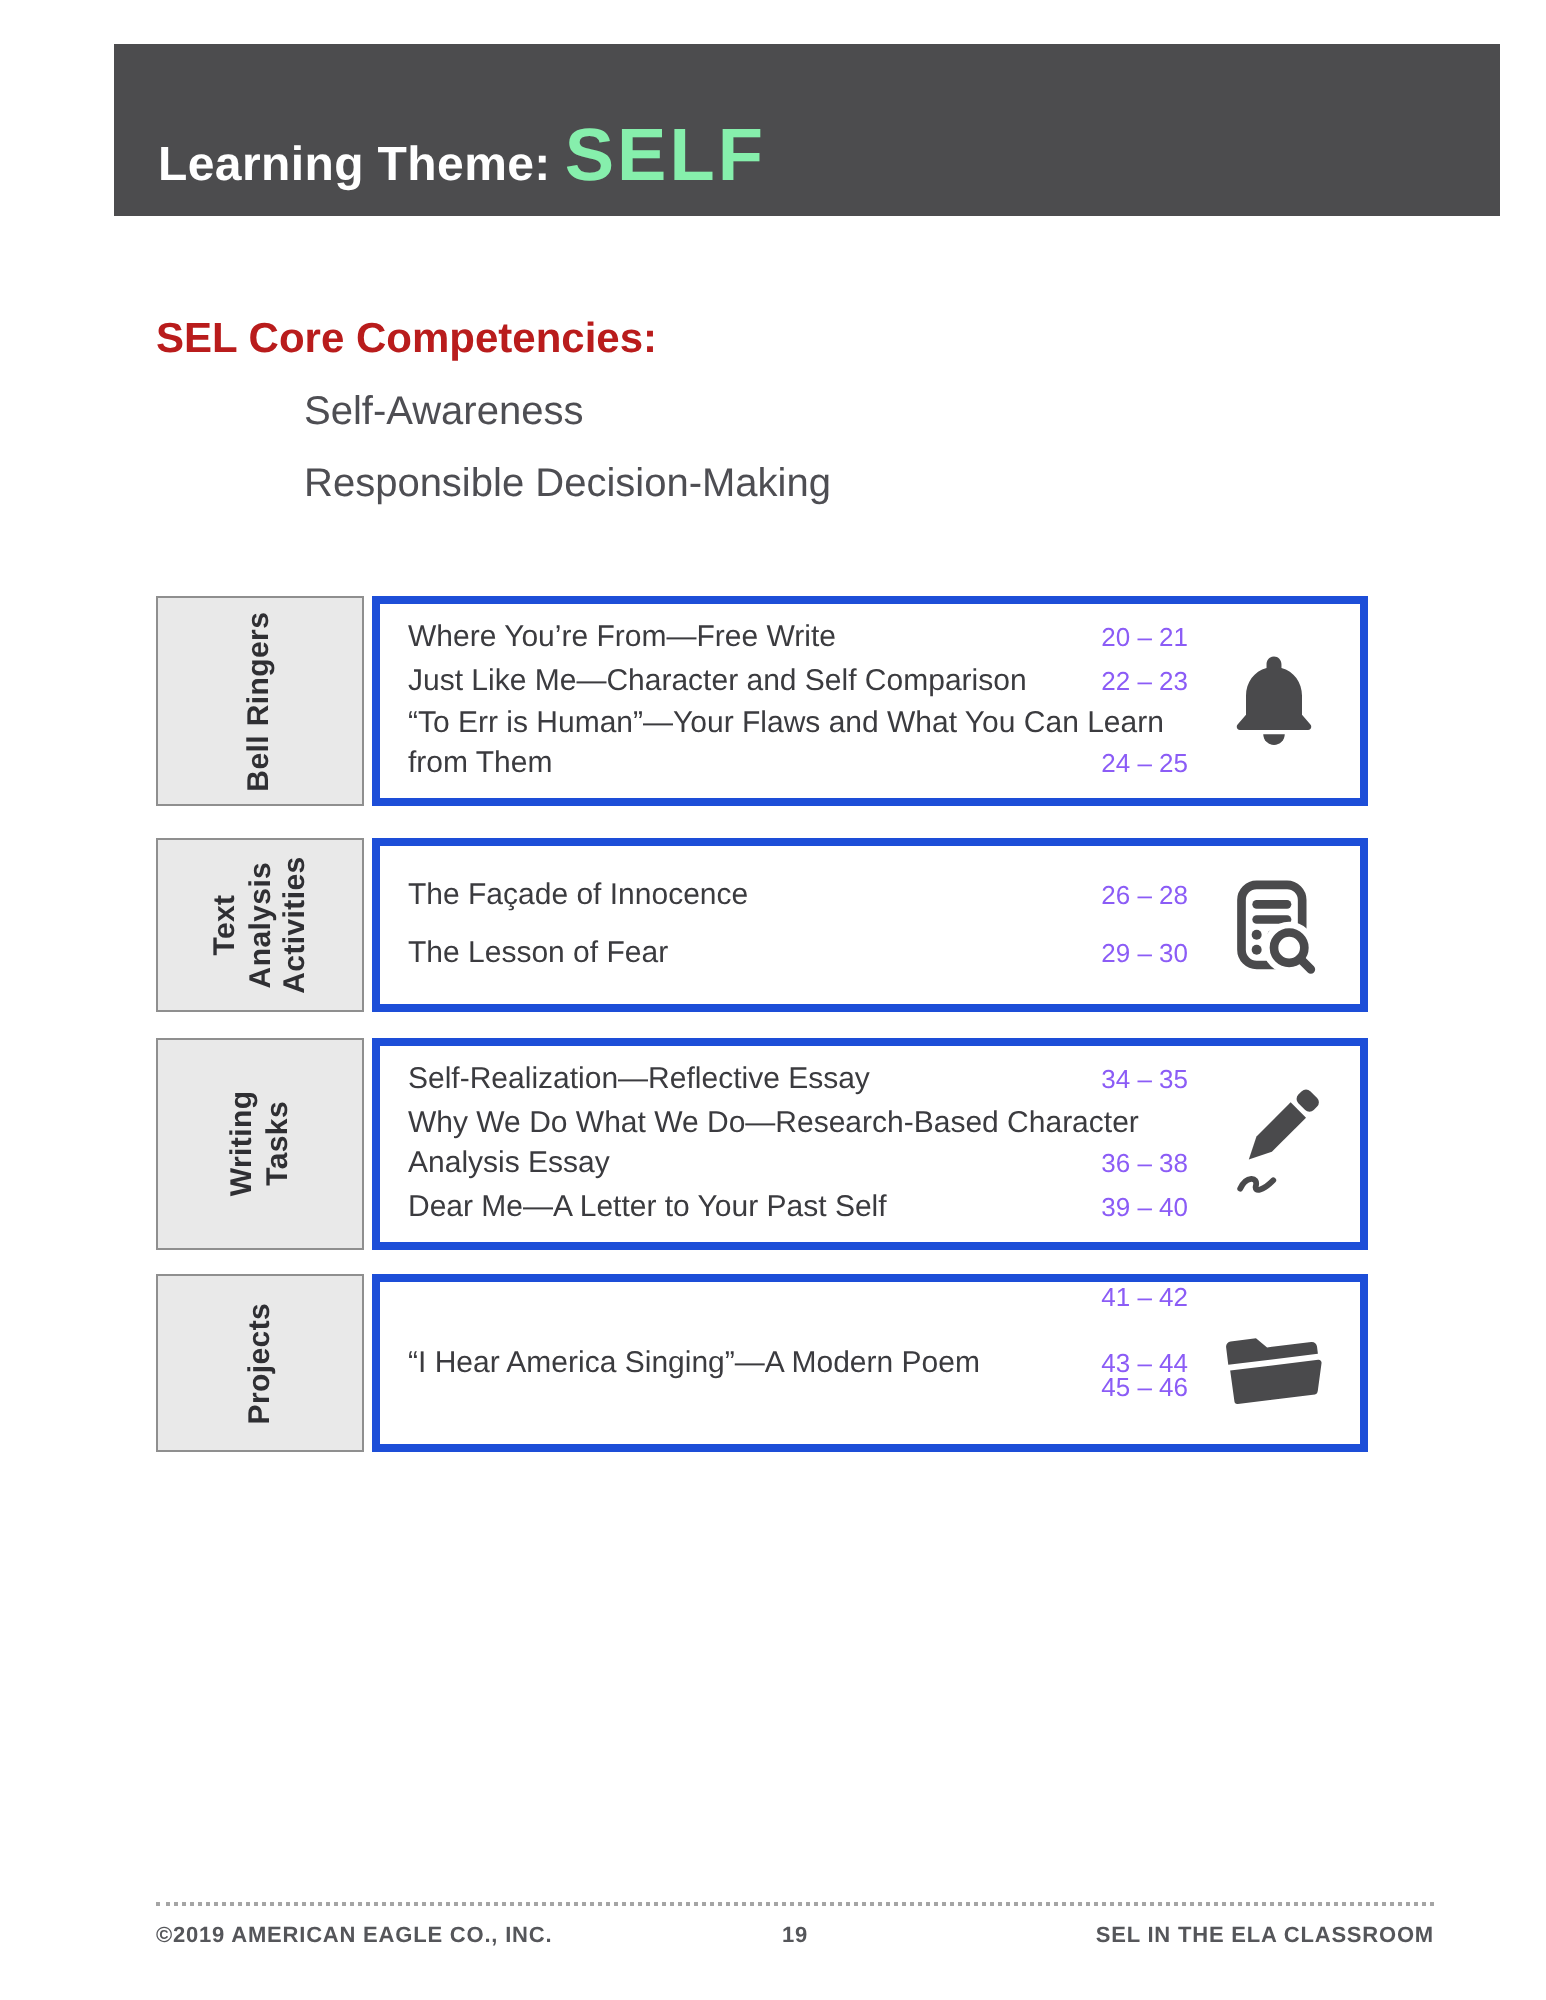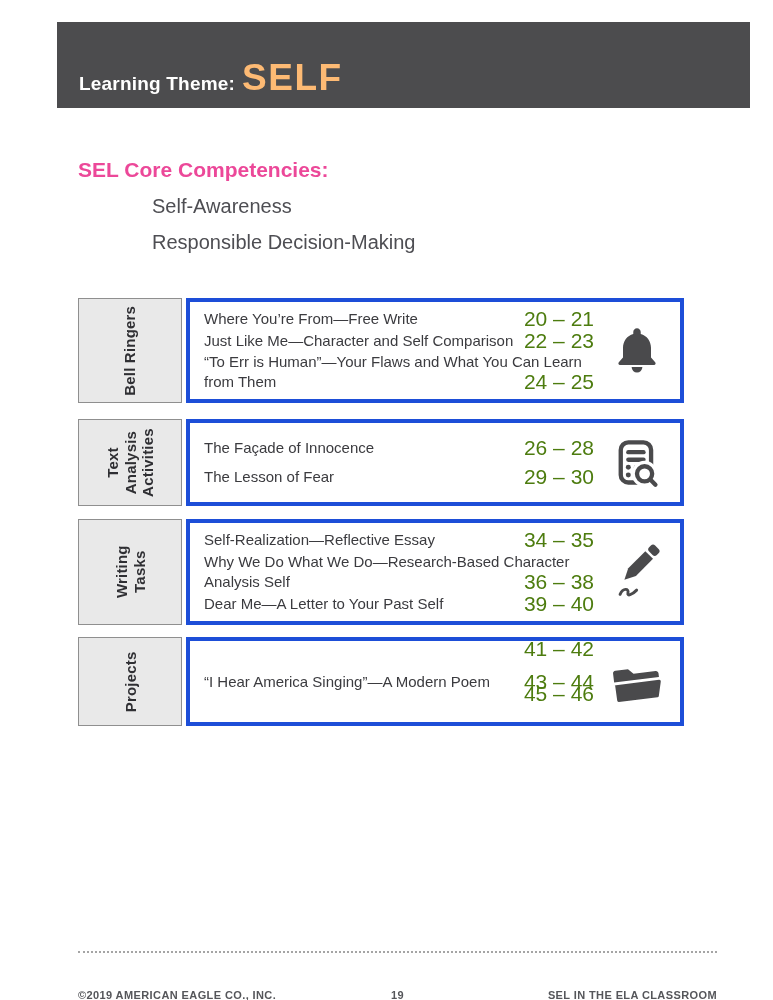--- a/index.html
+++ b/index.html
@@ -8,25 +8,25 @@
     position:relative; width:773px; height:1000px; background:#ffffff;
     font-family:"Liberation Sans", "DejaVu Sans", sans-serif; overflow:hidden;
     color:#3b3b3f;
   }
   
   .banner {
     position:absolute; left:57px; top:22px; width:693px; height:86px;
     background:#4c4c4e;
   }
   .banner-text { position:absolute; left:22px; bottom:9px; white-space:nowrap; }
-  .banner-label { color:#ffffff; font-weight:bold; font-size:19px; letter-spacing:.2px; }
-  .banner-title { color:#fdba74; font-weight:bold; font-size:37px; letter-spacing:1.5px; margin-left:7px; }
+  .banner-label { color:#ffffff; font-weight:bold; font-size:24px; letter-spacing:.2px; }
+  .banner-title { color:#86efac; font-weight:bold; font-size:37px; letter-spacing:1.5px; margin-left:7px; }
   
   .comp-heading {
-    position:absolute; left:78px; top:158px; font-size:21px; font-weight:bold; color:#ec4899;text-align:center;
+    position:absolute; left:78px; top:158px; font-size:21px; font-weight:bold; color:#b91c1c;text-align:center;
   }
   .comp-item { position:absolute; left:152px; font-size:20px; color:#4e4e53; }
   .comp-item.i0 { top:195px; }
   .comp-item.i1 { top:231px; }
   
   .section { position:absolute; left:78px; width:606px; display:flex; }
   .section.s0 { top:298px; height:105px; }
   .section.s1 { top:419px; height:87px; }
   .section.s2 { top:519px; height:106px; }
   .section.s3 { top:637px; height:89px; }
@@ -38,29 +38,29 @@
     transform:rotate(-90deg); white-space:pre-line; text-align:center;
     font-size:15px; font-weight:bold; color:#2f2f33; line-height:1.18; letter-spacing:.2px;
   }
   .content-cell {
     flex:1; background:#ffffff; border:4px solid #1d4ed8; display:flex;
   }
   .rows { flex:1; display:flex; flex-direction:column; justify-content:space-evenly; padding:5px 0; }
   .srow { position:relative; padding-left:14px; padding-right:64px; font-size:15px; line-height:20px; color:#3b3b3f; }
   .srow.two-line { padding-right:12px; }
   .srow .title { display:block; }
-  .srow .pages { position:absolute; right:0; bottom:0; white-space:nowrap; font-size:21px; color:#4d7c0f; }
+  .srow .pages { position:absolute; right:0; bottom:0; white-space:nowrap; font-size:13px; color:#8b5cf6; }
   .icon-cell { flex:0 0 86px; display:flex; align-items:center; justify-content:center; }
   .icon-cell svg { display:block; }
   
   .footer { position:absolute; left:78px; width:639px; top:951px; }
   .dotted-rule { border-top:2px dotted #a5a5a5; height:0; }
   .footer-row { position:relative; margin-top:9px; display:flex; justify-content:space-between; }
   .footer-row span {
-    font-size:11px; font-weight:bold; color:#55565a; letter-spacing:.4px; white-space:nowrap;margin-top:27px;
+    font-size:11px; font-weight:bold; color:#55565a; letter-spacing:.4px; white-space:nowrap;
   }
   .footer-center { position:absolute; left:50%; transform:translateX(-50%); }
 </style>
 </head>
 <body>
 
 <div class="page">
 
   <div class="banner">
     <div class="banner-text">
@@ -139,21 +139,21 @@
       <div class="label-text">Writing
 Tasks</div>
     </div>
     <div class="content-cell">
       <div class="rows">
         <div class="srow">
           <span class="title">Self-Realization—Reflective Essay</span>
           <span class="pages">34 – 35</span>
         </div>
         <div class="srow two-line">
-          <span class="title">Why We Do What We Do—Research-Based Character Analysis Self</span>
+          <span class="title">Why We Do What We Do—Research-Based Character Analysis Essay</span>
           <span class="pages">36 – 38</span>
         </div>
         <div class="srow">
           <span class="title">Dear Me—A Letter to Your Past Self</span>
           <span class="pages">39 – 40</span>
         </div>
       </div>
       <div class="icon-cell">
         <svg width="58" height="58" viewBox="0 0 48 48">
           <g transform="rotate(45 27 17)" fill="#4a4a4c">

